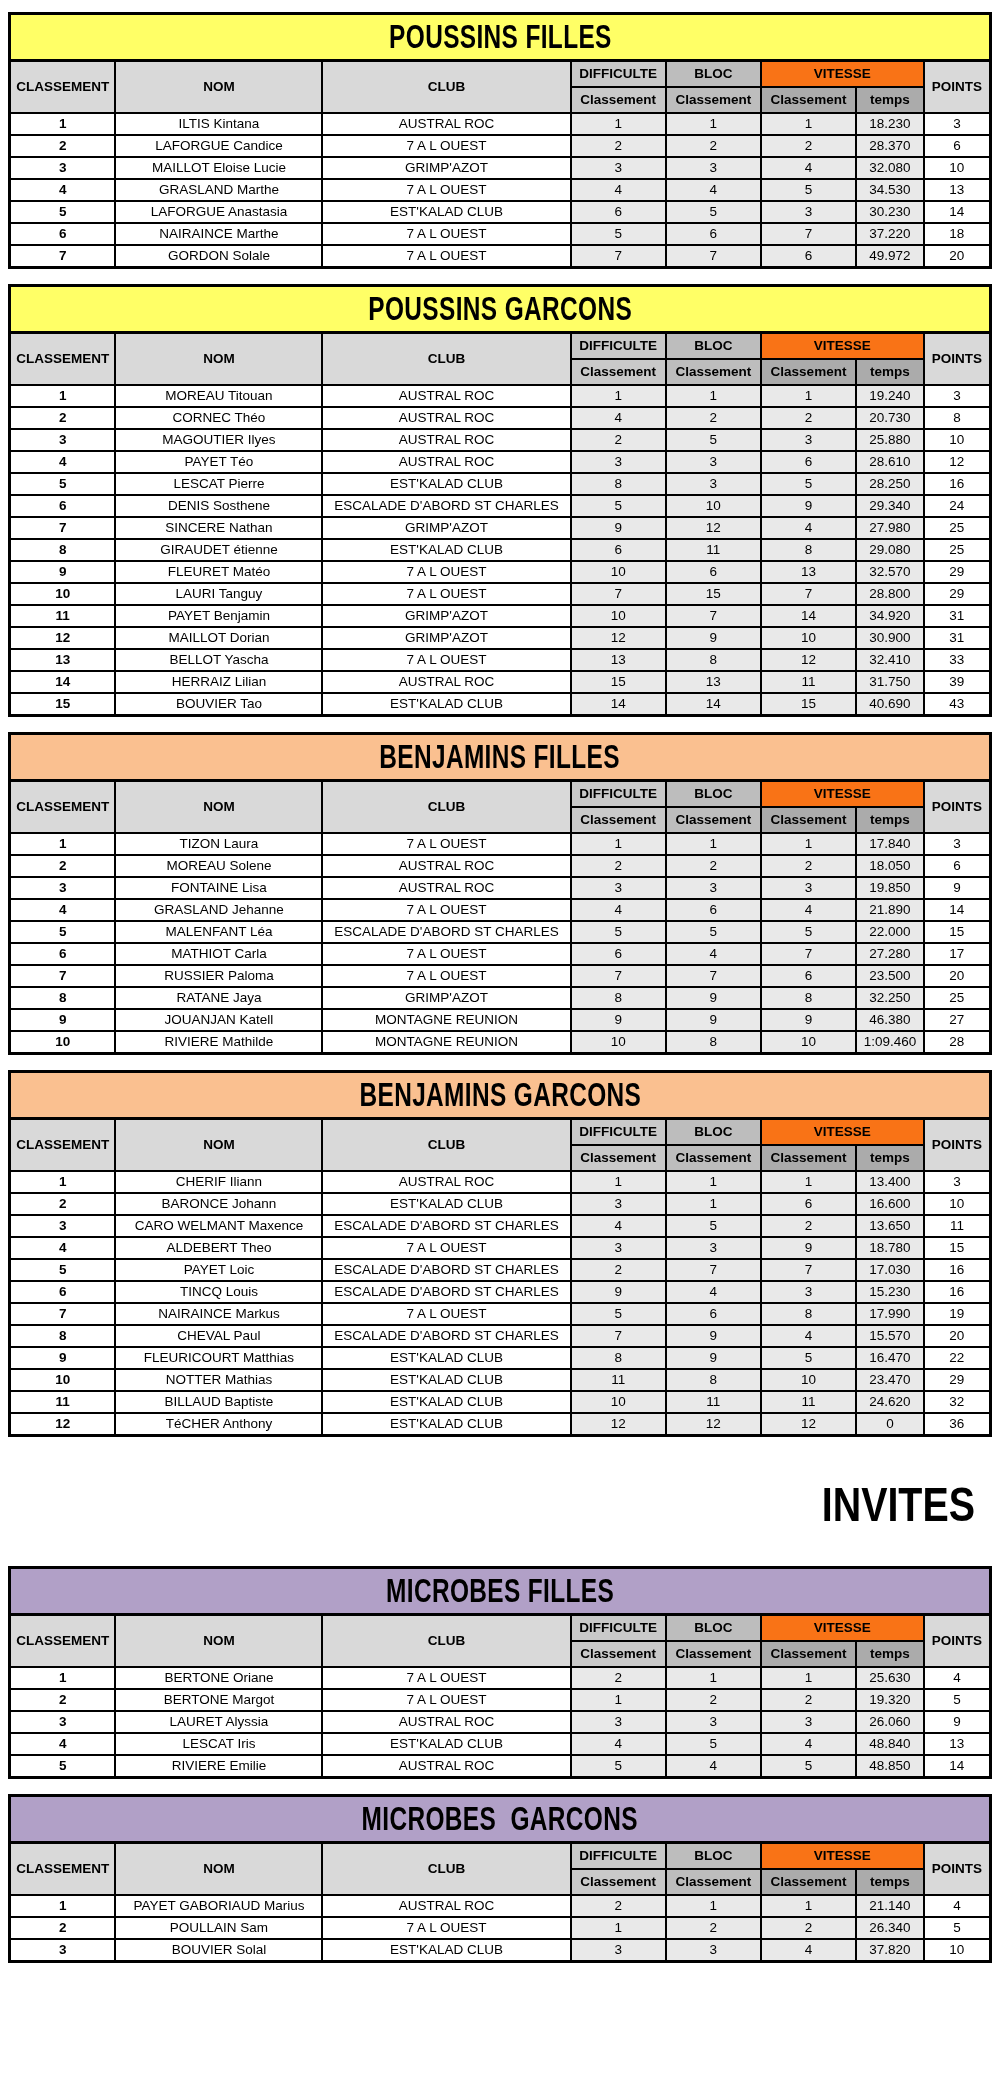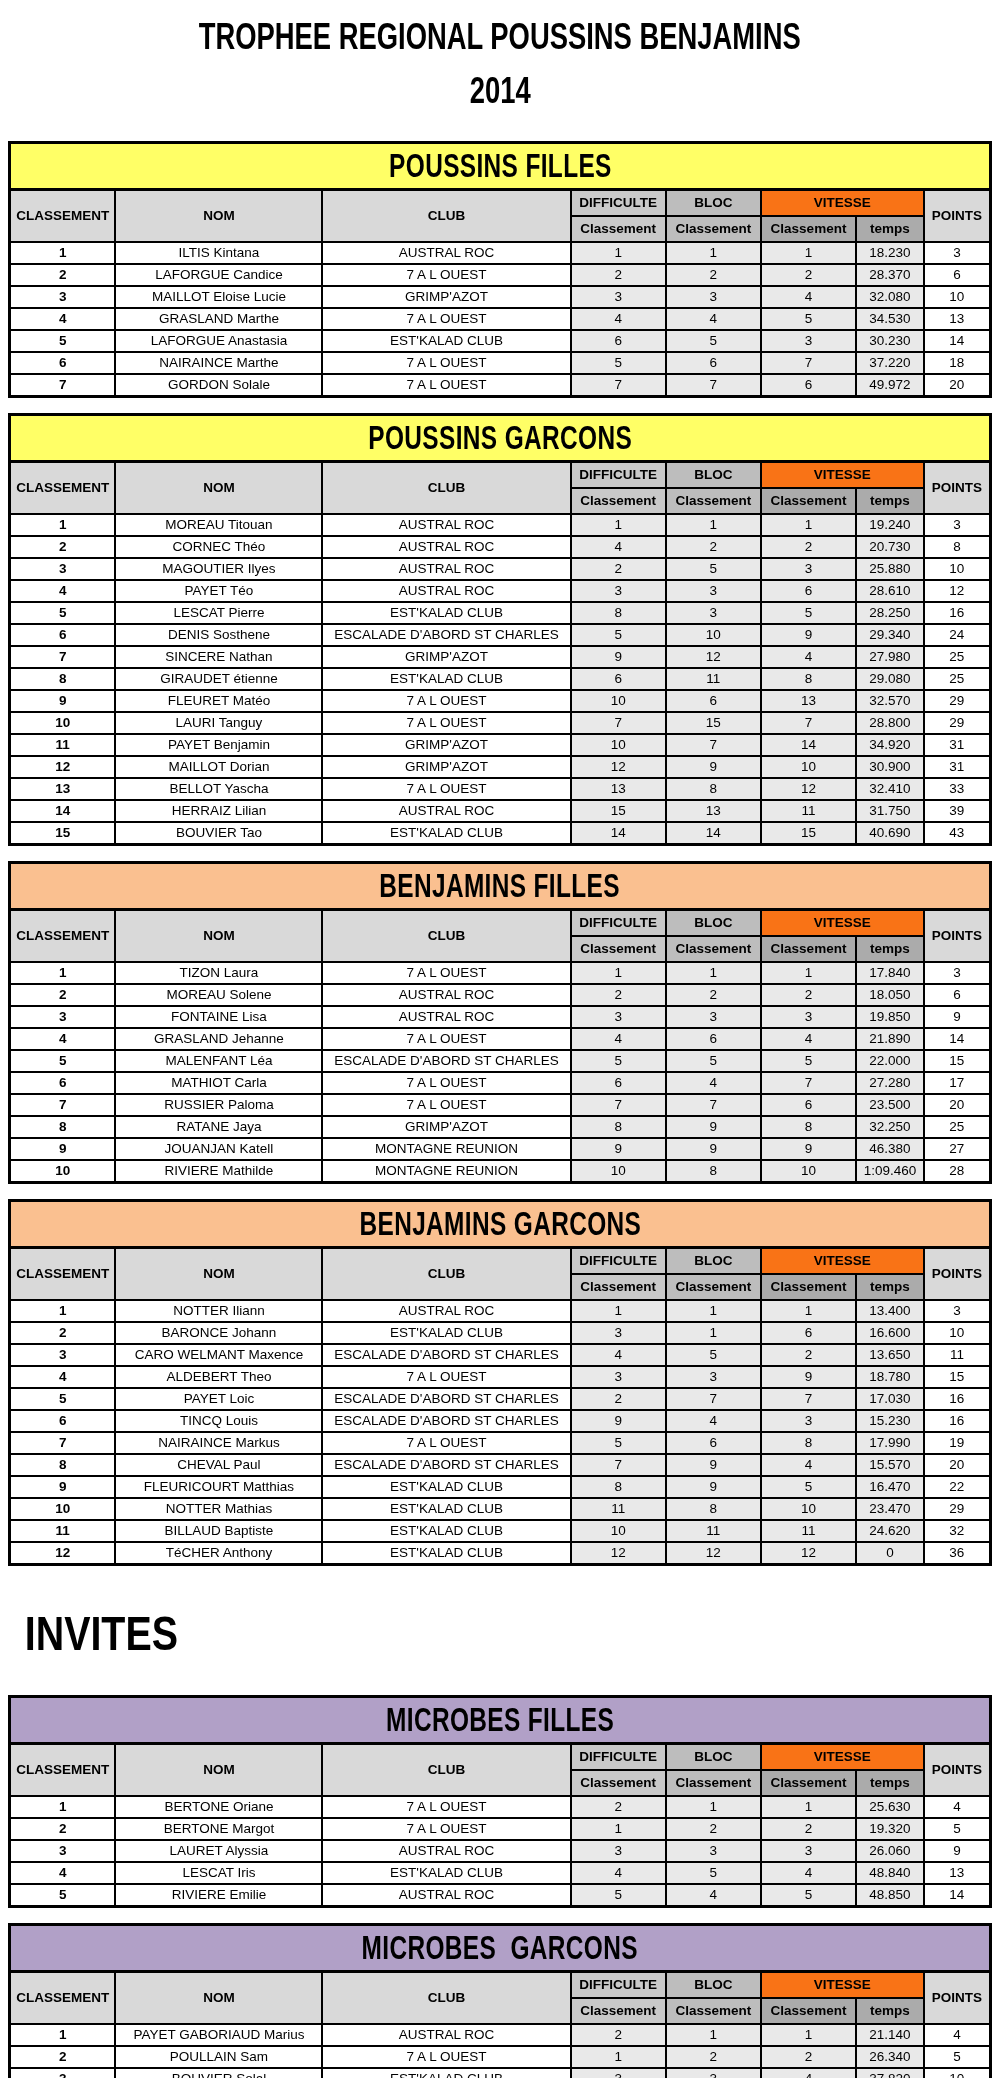--- a/index.html
+++ b/index.html
@@ -6,21 +6,21 @@
   body { width:1000px; font-family:"Liberation Sans", sans-serif; color:#000; }
   .page { width:1000px; box-sizing:border-box; padding:12px 8px 6px 8px; }
 
   
   .cond { display:inline-block; transform:scaleX(0.74); transform-origin:center; white-space:pre; font-weight:bold; }
 
   .page-title { text-align:center; margin:2px 0 26px 0; }
   .page-title .line { display:block; font-size:37px; font-weight:bold; line-height:1.25; }
   .page-title .line + .line { margin-top:8px; }
 
-  .group-heading { text-align:left; margin:40px 0 34px 0; }
+  .group-heading { text-align:right; margin:40px 0 34px 0; }
   .group-heading .cond { font-size:48px; transform:scaleX(0.82); }
 
   table.results-table { width:984px; margin:0 auto 15px auto; border-collapse:collapse; table-layout:fixed; border:3px solid #000; }
   .results-table th, .results-table td {
     border:2px solid #000; padding:0 2px; text-align:center; vertical-align:middle;
     font-size:13.5px; line-height:1.15; overflow:hidden; white-space:nowrap;
   }
   th.band { height:44px; border-bottom:3px solid #000; }
   th.band .cond { font-size:33px; letter-spacing:0.5px; }
   tr.hrow th { height:24px; font-weight:bold; }
@@ -34,24 +34,20 @@
   tbody td { height:20px; background:#ffffff; }
   td.c-rank { font-weight:bold; }
   td.c-shade { background:#E9E9E9; }
 
   .tgap-lg { margin-top:34px; }
 </style>
 </head>
 <body>
 
 <div class="page">
-  <h1 class="page-title">
-    <span class="line"><span class="cond">TROPHEE REGIONAL POUSSINS BENJAMINS</span></span>
-    <span class="line"><span class="cond">2014</span></span>
-  </h1>
   <div id="results-body">
       <table class="results-table">
         <colgroup>
           <col style="width: 10.8%;">
           <col style="width: 21.1%;">
           <col style="width: 25.3%;">
           <col style="width: 9.7%;">
           <col style="width: 9.7%;">
           <col style="width: 9.7%;">
           <col style="width: 6.9%;">
@@ -495,21 +491,21 @@
           <tr class="hrow">
             <th class="hd2">Classement</th>
             <th class="hb2">Classement</th>
             <th class="hv2">Classement</th>
             <th class="hv2">temps</th>
           </tr>
         </thead>
         <tbody>
           <tr>
             <td class="c-rank">1</td>
-            <td class="c-name">NOTTER Iliann</td>
+            <td class="c-name">CHERIF Iliann</td>
             <td class="c-club">AUSTRAL ROC</td>
             <td class="c-shade">1</td>
             <td class="c-shade">1</td>
             <td class="c-shade">1</td>
             <td class="c-shade">13.400</td>
             <td class="c-points">3</td>
           </tr>
           <tr>
             <td class="c-rank">2</td>
             <td class="c-name">BARONCE Johann</td>

